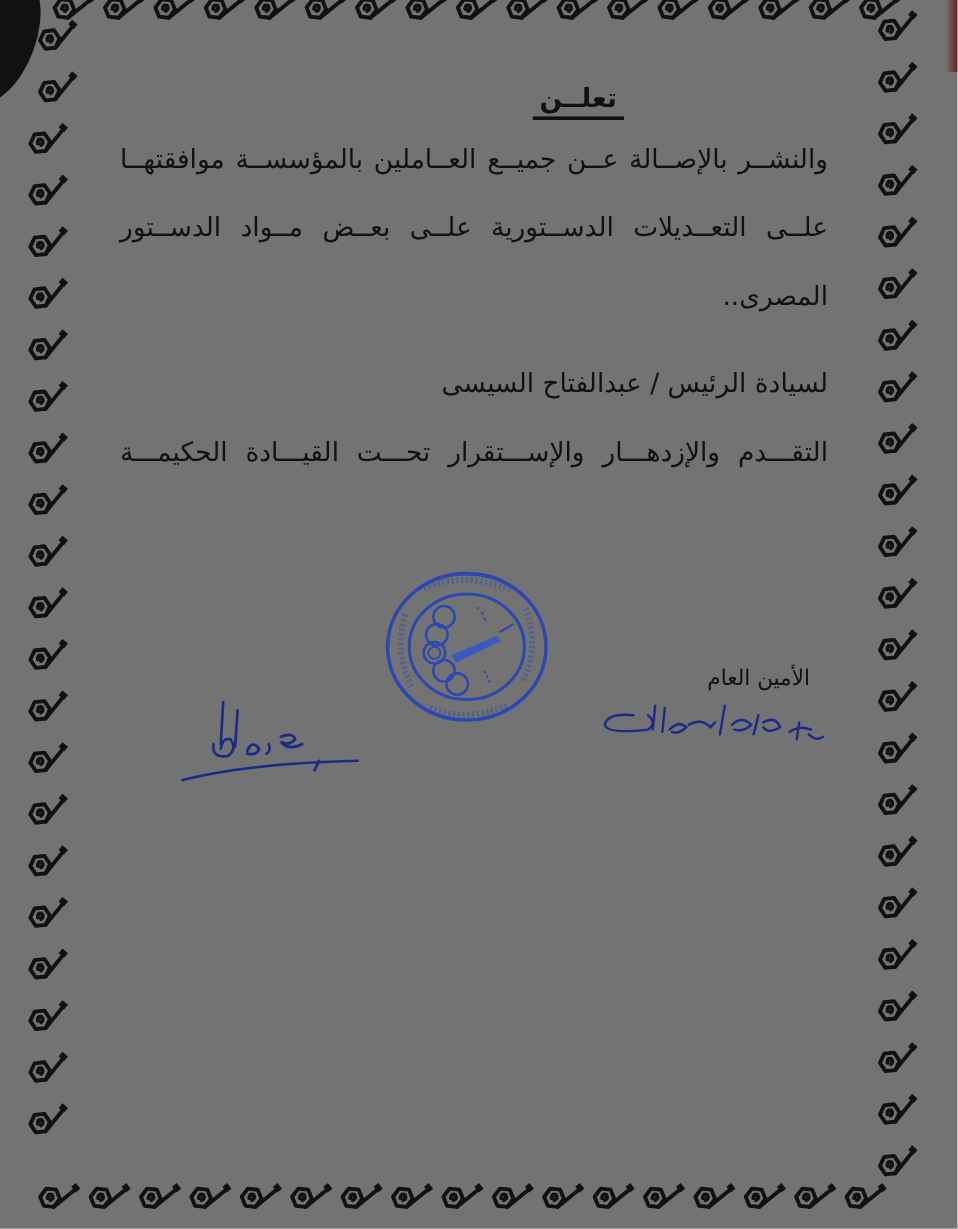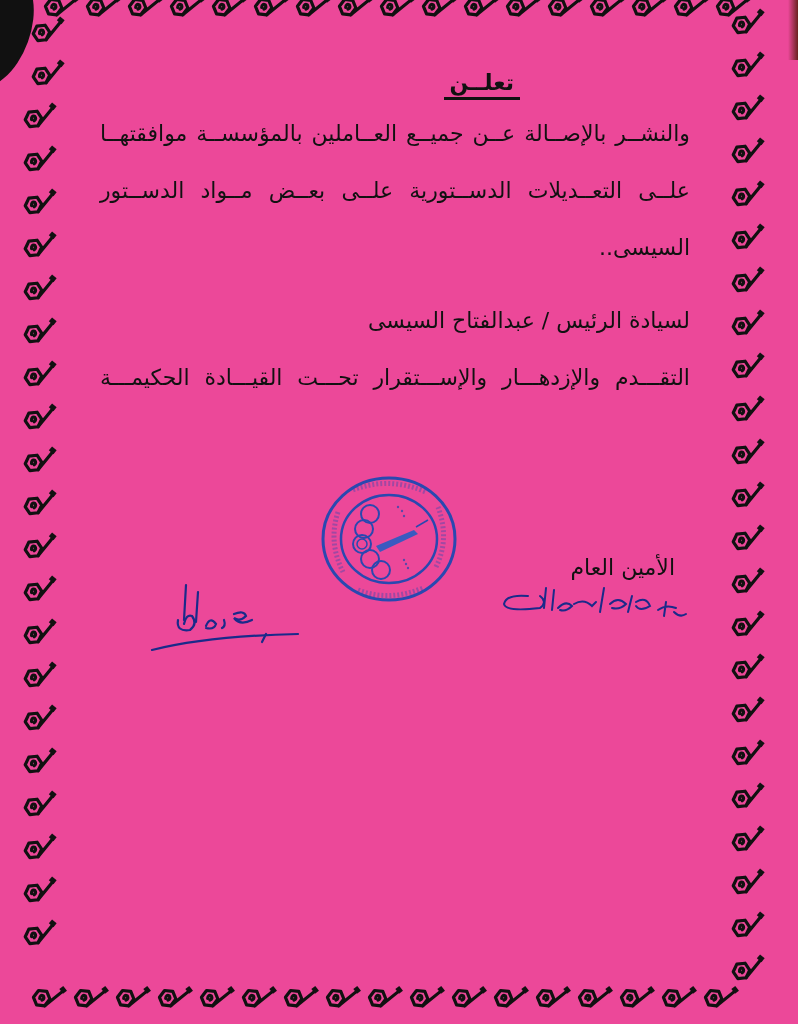--- a/index.html
+++ b/index.html
@@ -7,21 +7,21 @@
       padding: 0;
       width: 798px;
       height: 1024px;
       overflow: hidden;
       background: #ffffff;
     }
     .page {
       position: relative;
       width: 798px;
       height: 1024px;
-      background: #ec4899;
+      background: #737373;
       overflow: hidden;
     }
     .corner-shadow {
       position: absolute;
       left: -40px;
       top: -30px;
       width: 70px;
       height: 120px;
       border-radius: 50%;
       background: #111;
@@ -84,21 +84,21 @@
     }
     .p1 { margin-top: 2px; }
     .p2 { margin-top: 16px; }
     .sig-right {
       position: absolute;
       left: 505px;
       top: 555px;
       width: 170px;
       direction: rtl;
       font-family: "DejaVu Sans", sans-serif;
-      font-size: 22px;
+      font-size: 18px;
       color: #111;
       text-align: right;
     }
     .sig-left {
       position: absolute;
       left: 140px;
       top: 548px;
       width: 160px;
       direction: rtl;
       font-family: "DejaVu Sans", sans-serif;
@@ -919,21 +919,21 @@
     </div>
 
   <div class="content">
     <div class="title">
       <span>تعلــن</span>
     </div>
 
     <div class="para p1">
       <span class="para-line">والنشــر بالإصــالة عــن جميــع العــاملين بالمؤسســة موافقتهــا</span>
       <span class="para-line">علــى التعــديلات الدســتورية علــى بعــض مــواد الدســتور</span>
-      <span class="para-line last">السيسى..</span>
+      <span class="para-line last">المصرى..</span>
     </div>
 
     <div class="para p2">
       <span class="para-line last">لسيادة الرئيس / عبدالفتاح السيسى</span>
       <span class="para-line">التقـــدم والإزدهـــار والإســـتقرار تحـــت القيـــادة الحكيمـــة</span>
     </div>
   </div>
 
   <svg class="stamp" viewBox="0 0 142 134">
     <g fill="none" stroke="#2a48b0">

